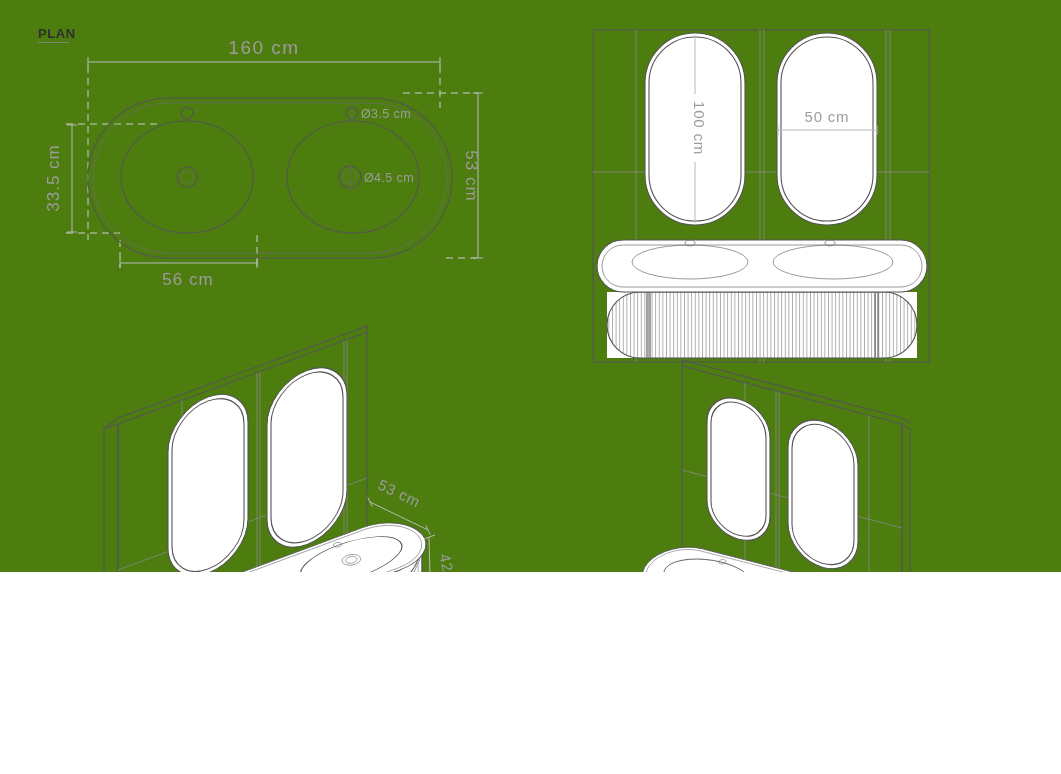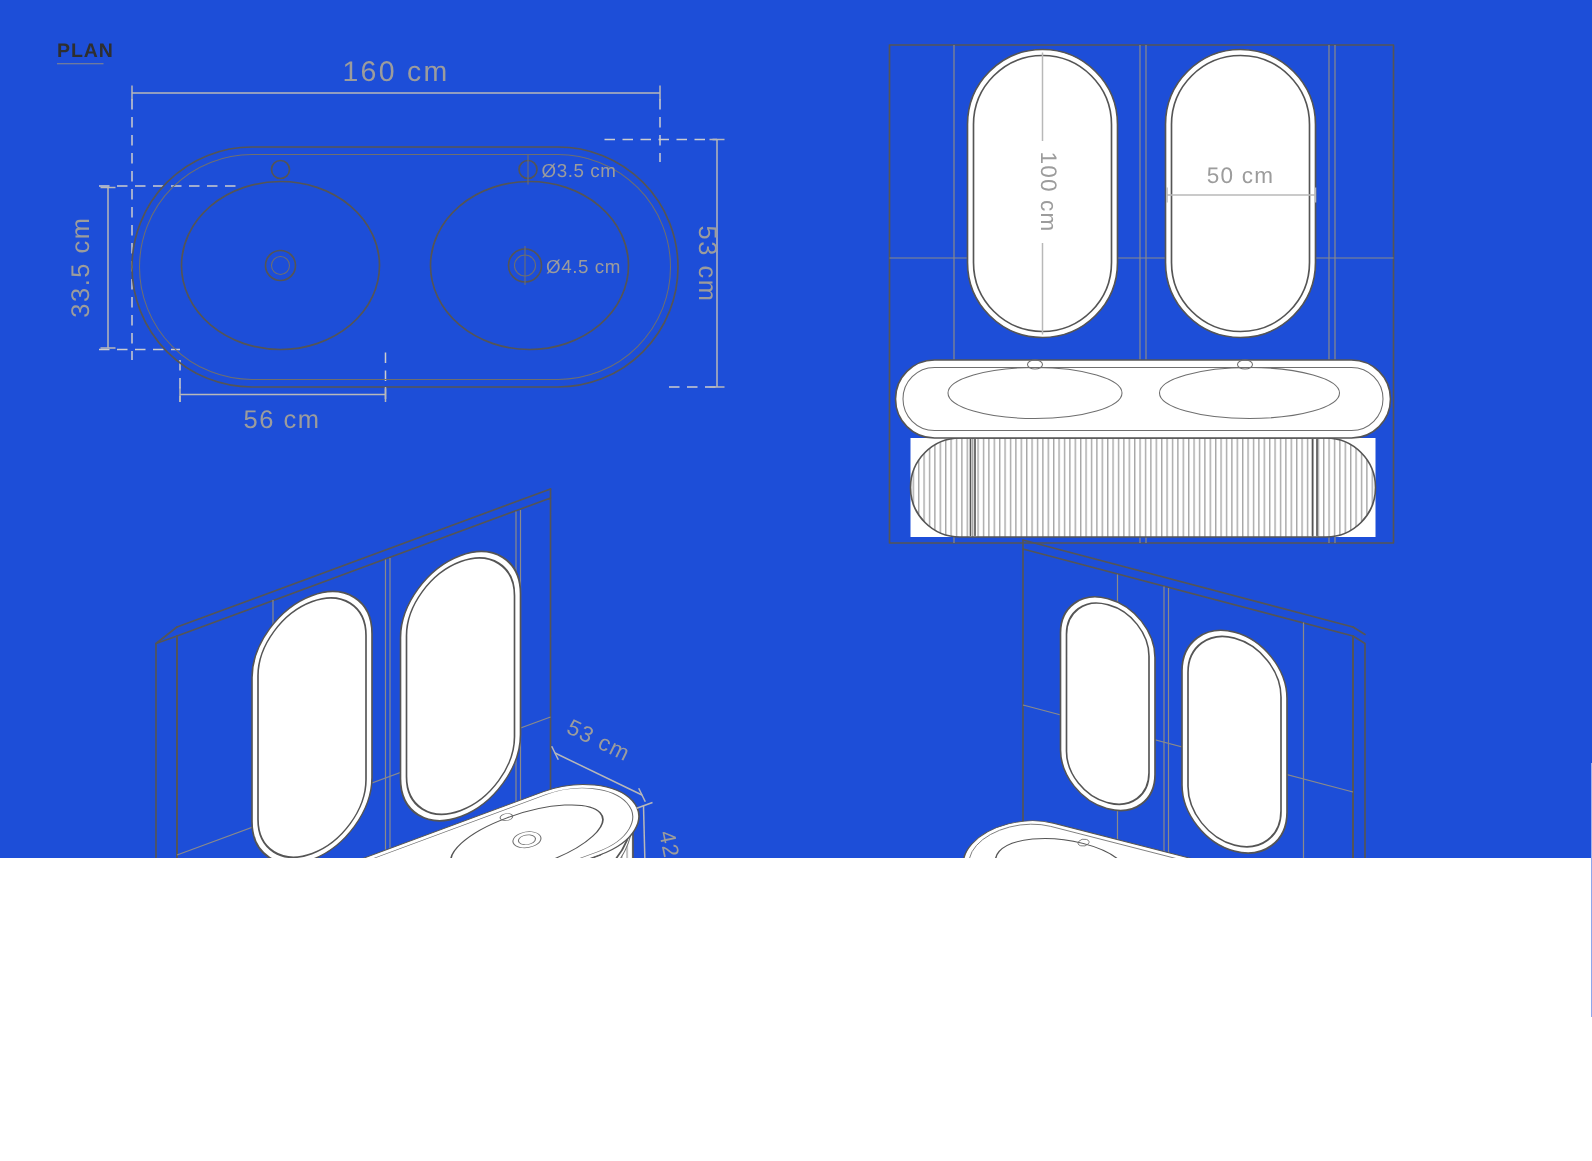--- a/index.html
+++ b/index.html
@@ -1,16 +1,16 @@
 <!DOCTYPE html>
 <html><head>
 <meta charset="utf-8">
 <style>
   html,body{margin:0;padding:0;background:#ffffff;}
-  .stage{position:relative;width:1061px;height:572px;background:#1d4ed8;overflow:hidden;
+  .stage{position:relative;width:1061px;height:572px;background:#4d7c0f;overflow:hidden;
          font-family:"Liberation Sans", sans-serif;}
   svg{position:absolute;left:0;top:0;}
   .obj{fill:none;stroke:#555555;stroke-width:1.1;stroke-linejoin:round;stroke-linecap:round;}
   .obj-thin{fill:none;stroke:#6f6f6f;stroke-width:0.7;stroke-linejoin:round;}
   .obj-w{fill:#ffffff;stroke:#555555;stroke-width:1.1;stroke-linejoin:round;}
   .grout{fill:none;stroke:#8a8a8a;stroke-width:0.8;}
   .dim{fill:none;stroke:#b8b8b8;stroke-width:1;}
   .dash{fill:none;stroke:#cdcdcd;stroke-width:1;stroke-dasharray:7 5;}
   .dim-text{fill:#9c9c9c;font-size:17px;letter-spacing:1px;}
   .dim-text-lg{fill:#9c9c9c;font-size:19px;letter-spacing:1.5px;}

